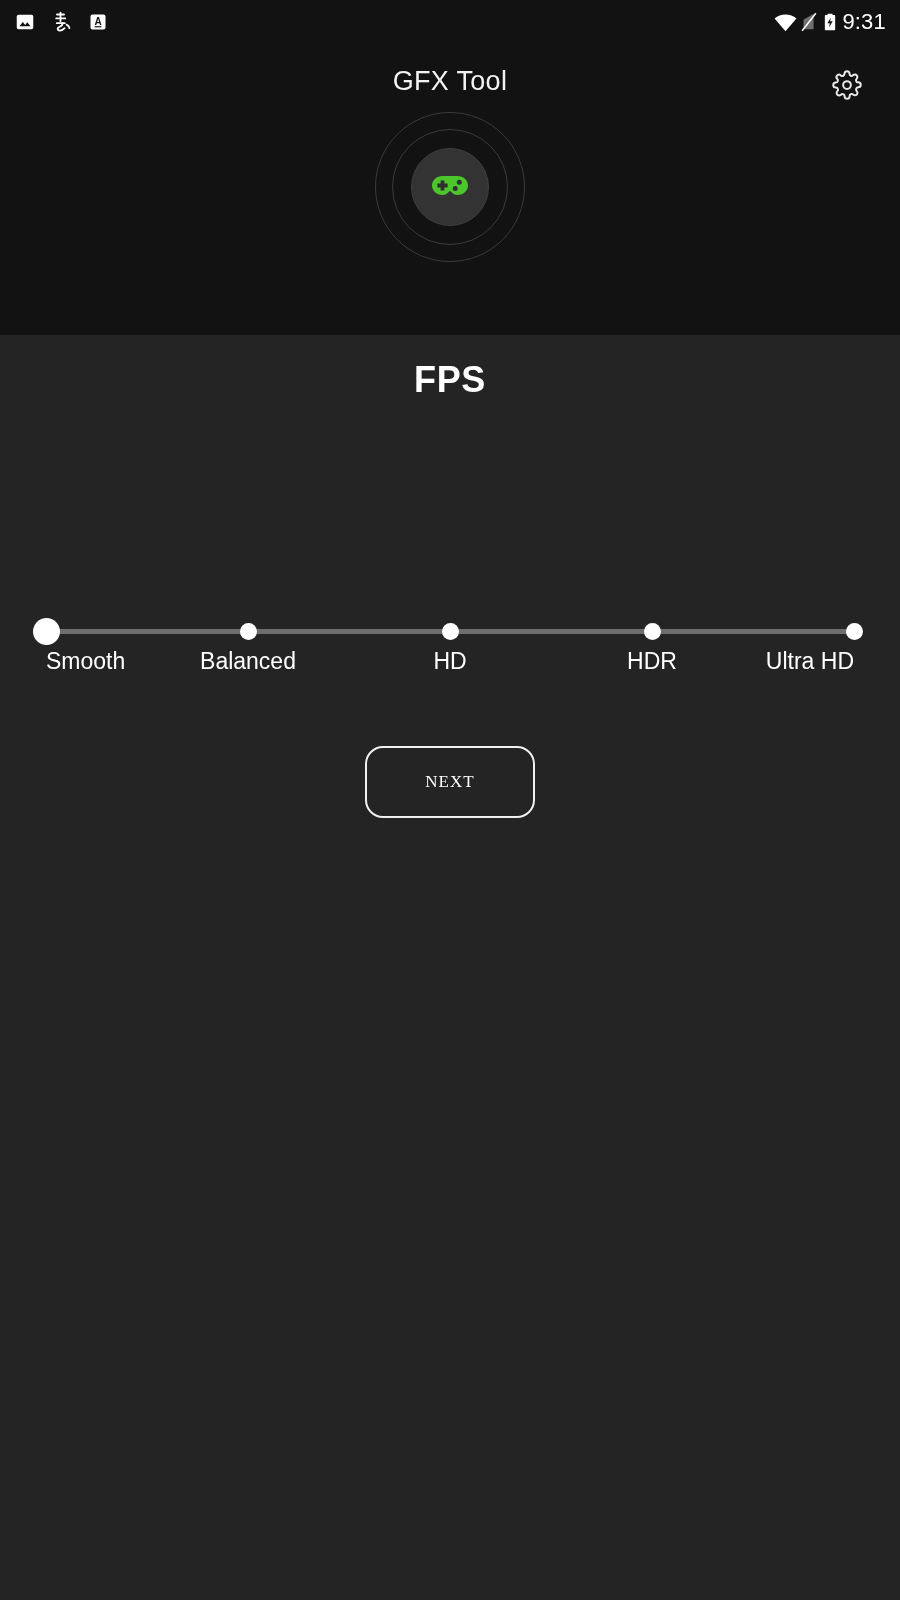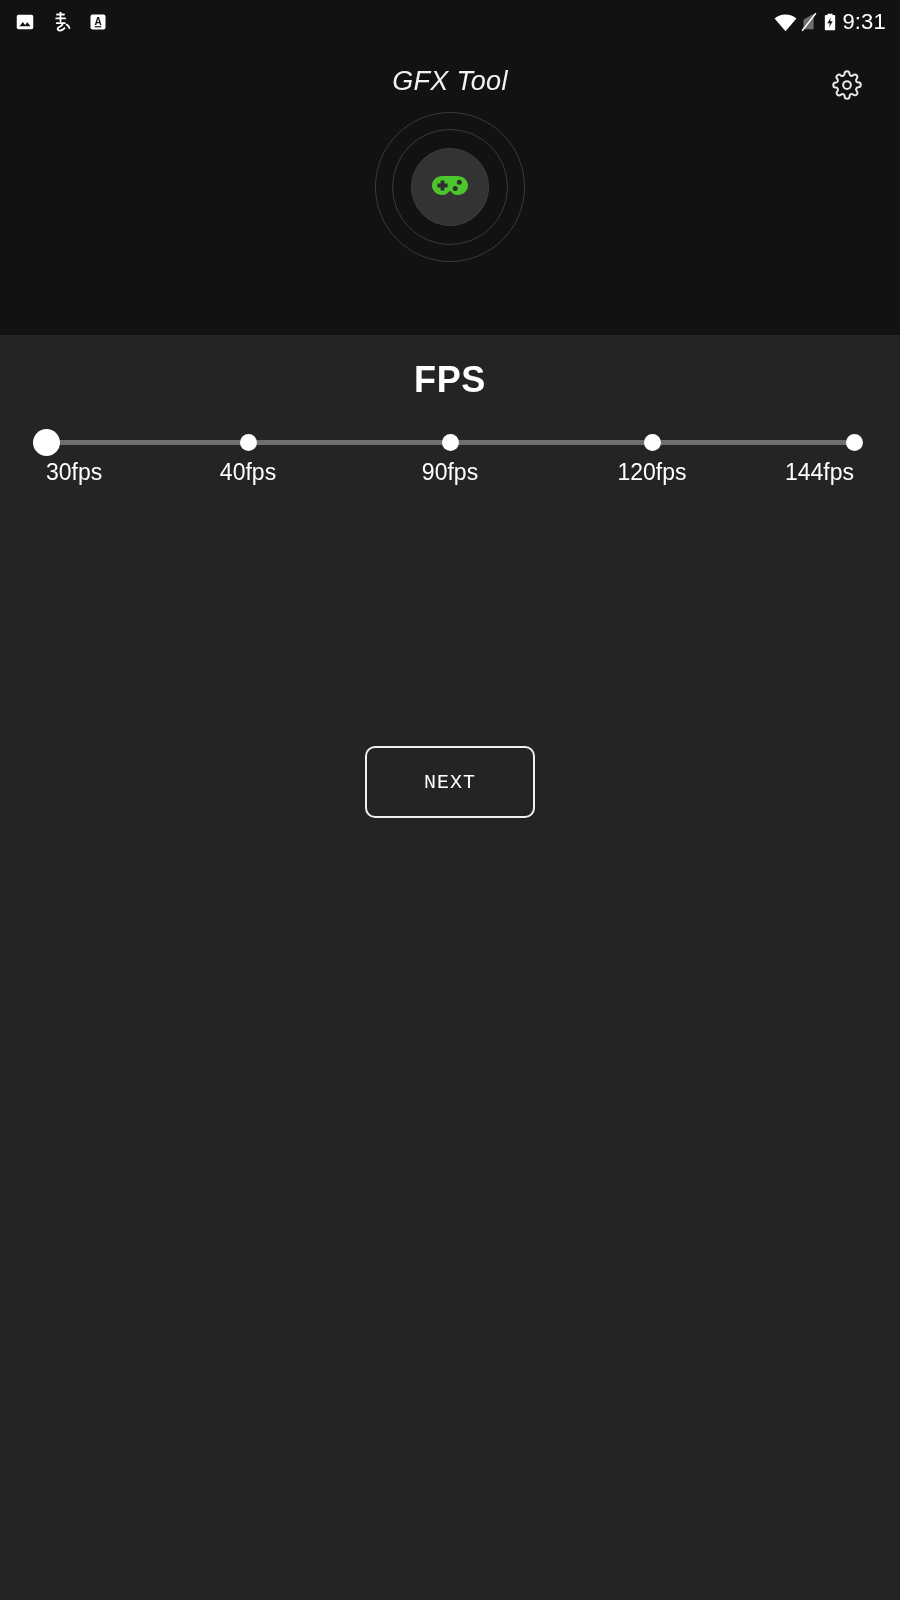--- a/index.html
+++ b/index.html
@@ -49,21 +49,20 @@
     margin-left: 2px;
   }
 
   
   #app-header {
     position: absolute;
     top: 44px; left: 0;
     width: 900px;
     height: 291px;
     background: #121212;
-    font-style: italic;
   }
   #app-title {
     position: absolute;
     top: 22px;
     left: 0;
     width: 900px;
     text-align: center;
     color: #f2f2f2;
     font-size: 27px;
     font-weight: 400;
@@ -193,25 +192,25 @@
   .tick.edge-last  .tick-label { left: auto; right: 0; transform: none; }
 
   #next-button {
     position: absolute;
     left: 50%;
     margin-left: -85px;
     top: 411px;
     width: 170px;
     height: 72px;
     border: 2px solid #f0f0f0;
-    border-radius: 10px;
+    border-radius: 18px;
     background: transparent;
     color: #ffffff;
-    font-family: Liberation Mono, monospace;
-    font-size: 20px;
+    font-family: Liberation Serif, serif;
+    font-size: 17px;
     letter-spacing: 1px;
     display: flex;
     align-items: center;
     justify-content: center;
     cursor: pointer;
     box-sizing: border-box;
   }
 </style>
 </head>
 <body>
@@ -291,40 +290,40 @@
         </svg>
       </span>
     </div>
   </div>
 </div>
 
 <div id="content">
 
   <div id="fps-title" class="section-title">FPS</div>
 
-  <div id="fps-slider" class="slider">
+
+
+  <div id="graphics-slider" class="slider">
     <div class="slider-track"></div>
     <div class="tick selected edge-first" style="left:0px;">
       <div class="tick-dot"></div>
-      <div class="tick-label">30fps</div>
+      <div class="tick-label">Smooth</div>
     </div>
     <div class="tick" style="left:202px;">
       <div class="tick-dot"></div>
-      <div class="tick-label">40fps</div>
+      <div class="tick-label">Balanced</div>
     </div>
     <div class="tick" style="left:404px;">
       <div class="tick-dot"></div>
-      <div class="tick-label">90fps</div>
+      <div class="tick-label">HD</div>
     </div>
     <div class="tick" style="left:606px;">
       <div class="tick-dot"></div>
-      <div class="tick-label">120fps</div>
+      <div class="tick-label">HDR</div>
     </div>
     <div class="tick edge-last" style="left:808px;">
       <div class="tick-dot"></div>
-      <div class="tick-label">144fps</div>
-    </div>
-  </div>
-
-
+      <div class="tick-label">Ultra HD</div>
+    </div>
+  </div>
 
   <div id="next-button">NEXT</div>
 </div>
 
 </body></html>

